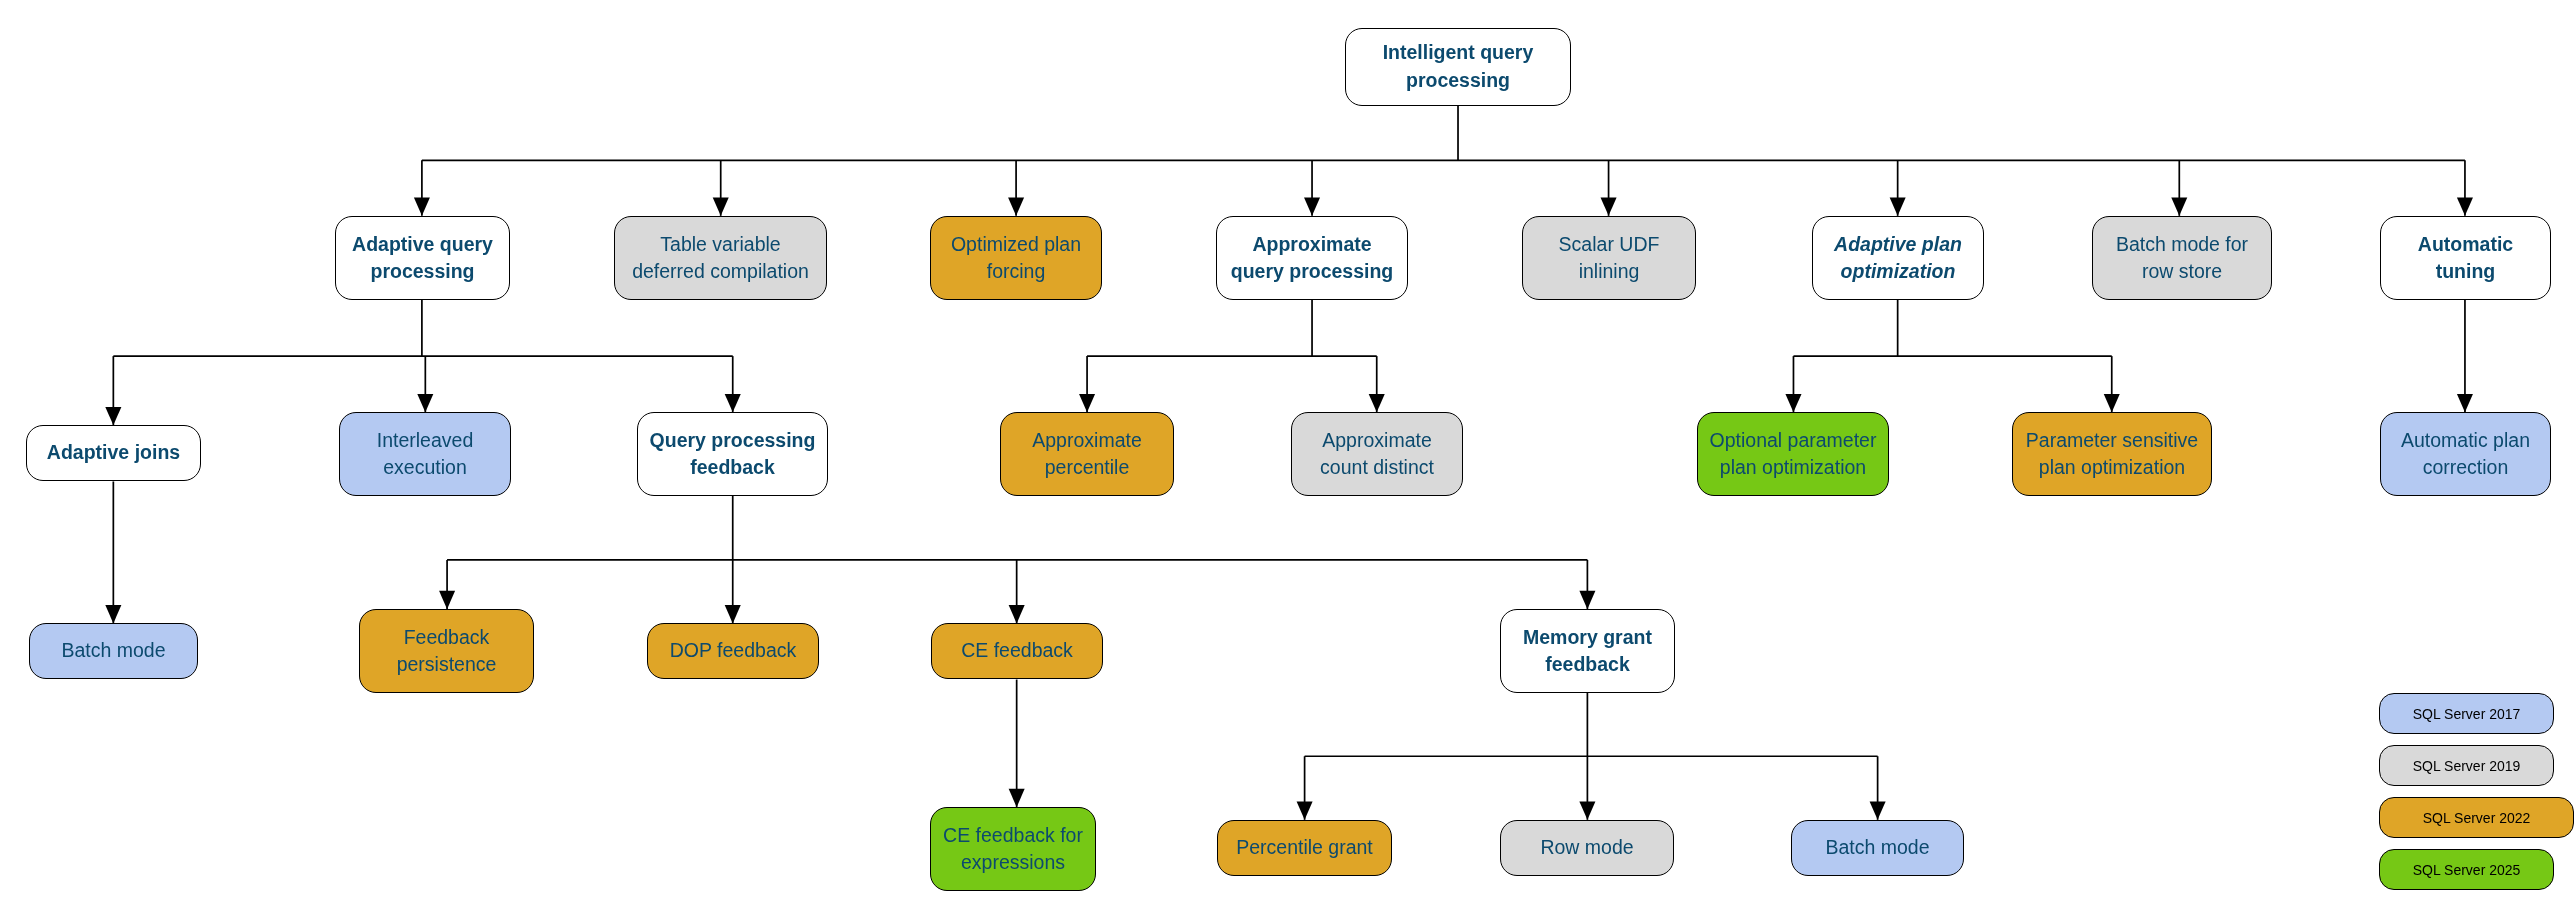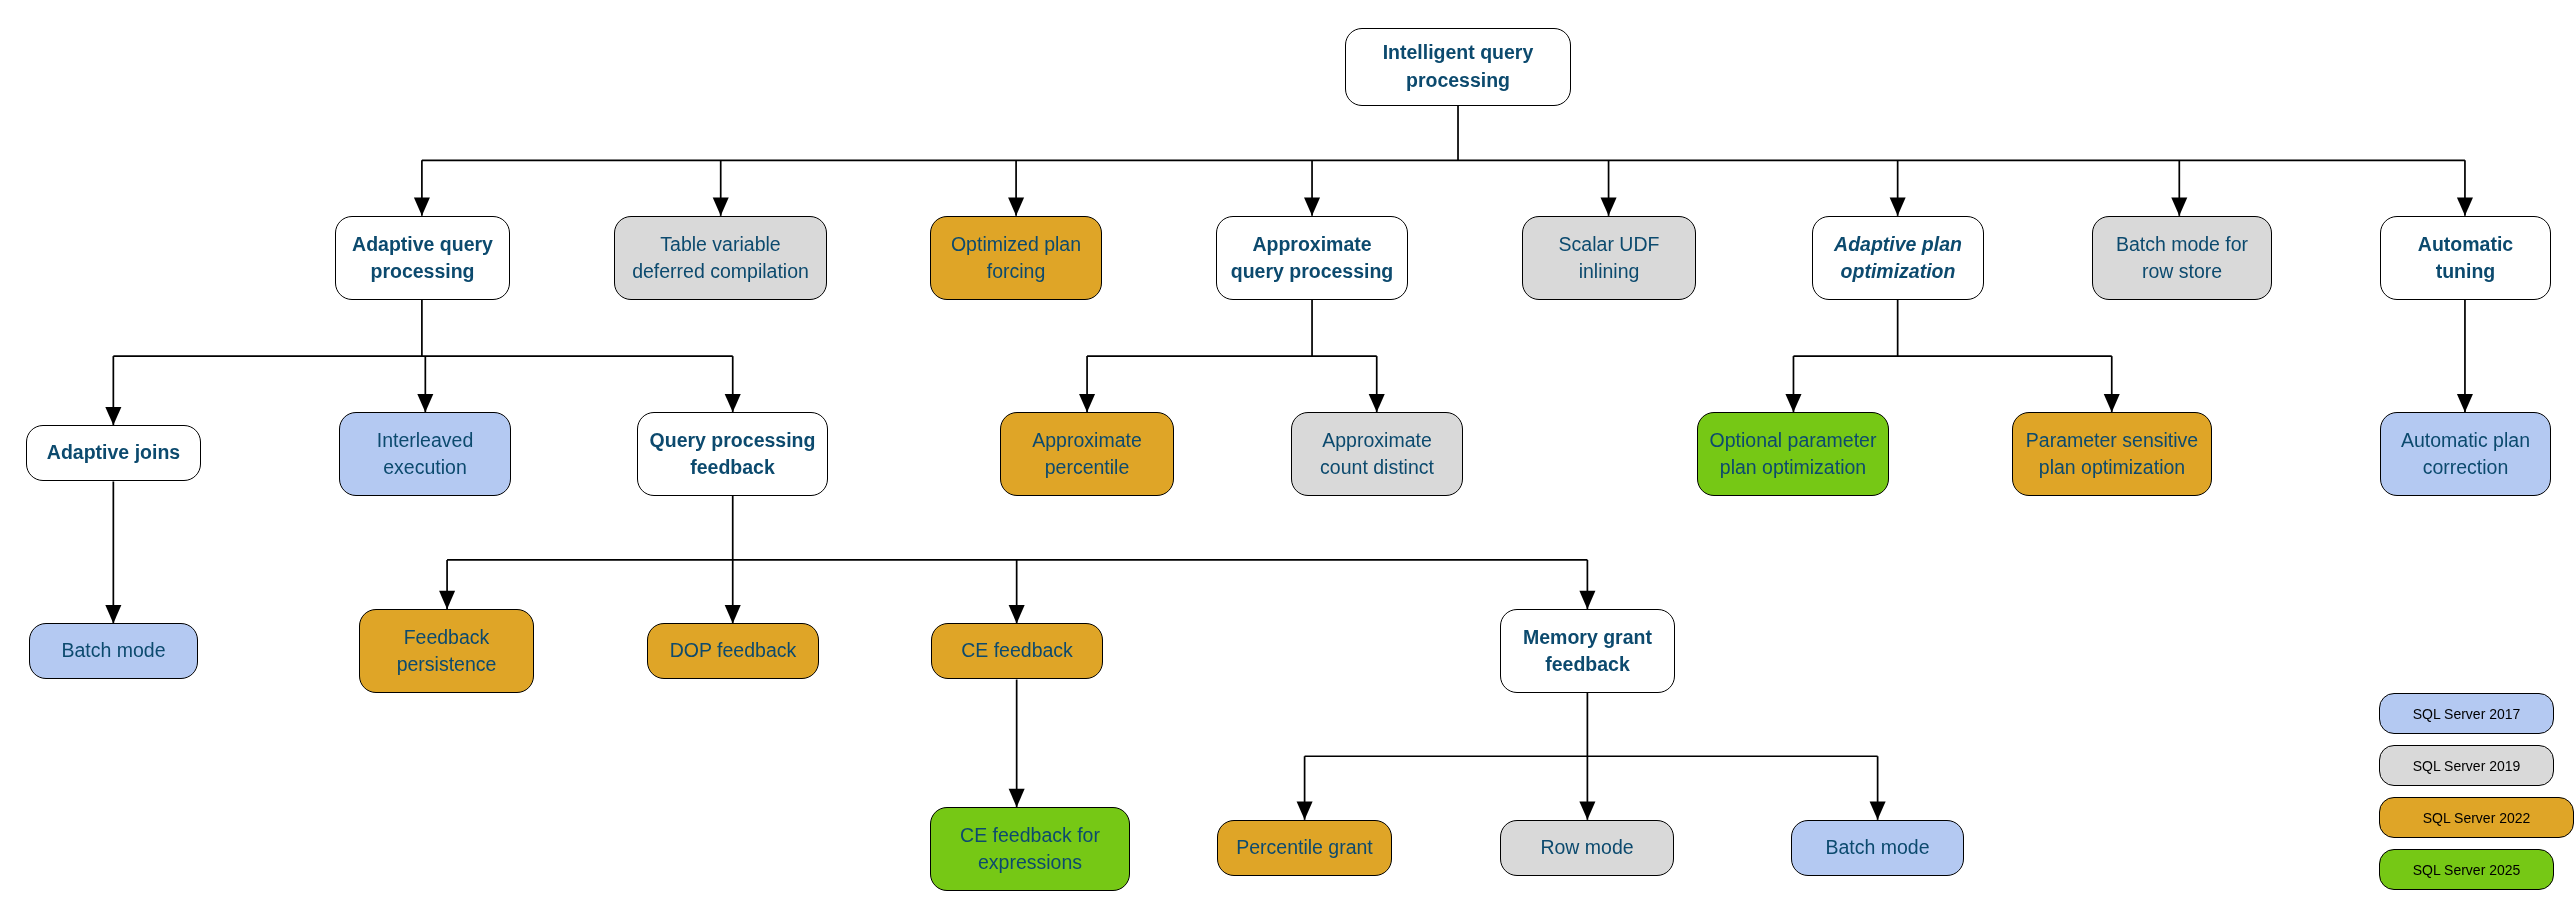--- a/index.html
+++ b/index.html
@@ -145,21 +145,21 @@
 plan optimization</div>
       <div class="node" style="left: 2380px; top: 412px; width: 171px; height: 84px; background: rgb(180, 201, 242);">Automatic plan
 correction</div>
       <div class="node" style="left: 29px; top: 623px; width: 169px; height: 56px; background: rgb(180, 201, 242);">Batch mode</div>
       <div class="node" style="left: 359px; top: 609px; width: 175px; height: 84px; background: rgb(223, 165, 39);">Feedback
 persistence</div>
       <div class="node" style="left: 647px; top: 623px; width: 172px; height: 56px; background: rgb(223, 165, 39);">DOP feedback</div>
       <div class="node" style="left: 931px; top: 623px; width: 172px; height: 56px; background: rgb(223, 165, 39);">CE feedback</div>
       <div class="node bold" style="left: 1500px; top: 609px; width: 175px; height: 84px; background: rgb(255, 255, 255);">Memory grant
 feedback</div>
-      <div class="node" style="left: 930px; top: 807px; width: 200px; height: 84px; background: rgb(118, 200, 21);">CE feedback for
+      <div class="node" style="left: 930px; top: 807px; width: 166px; height: 84px; background: rgb(118, 200, 21);">CE feedback for
 expressions</div>
       <div class="node" style="left: 1217px; top: 820px; width: 175px; height: 56px; background: rgb(223, 165, 39);">Percentile grant</div>
       <div class="node" style="left: 1500px; top: 820px; width: 174px; height: 56px; background: rgb(217, 217, 217);">Row mode</div>
       <div class="node" style="left: 1791px; top: 820px; width: 173px; height: 56px; background: rgb(180, 201, 242);">Batch mode</div>
     </div>
   <div id="legend">
       <div class="legend-item" style="left: 2379px; top: 693px; width: 175px; height: 41px; background: rgb(180, 201, 242);">SQL Server 2017</div>
       <div class="legend-item" style="left: 2379px; top: 745px; width: 175px; height: 41px; background: rgb(217, 217, 217);">SQL Server 2019</div>
       <div class="legend-item" style="left: 2379px; top: 797px; width: 195px; height: 41px; background: rgb(223, 165, 39);">SQL Server 2022</div>
       <div class="legend-item" style="left: 2379px; top: 849px; width: 175px; height: 41px; background: rgb(118, 200, 21);">SQL Server 2025</div>

